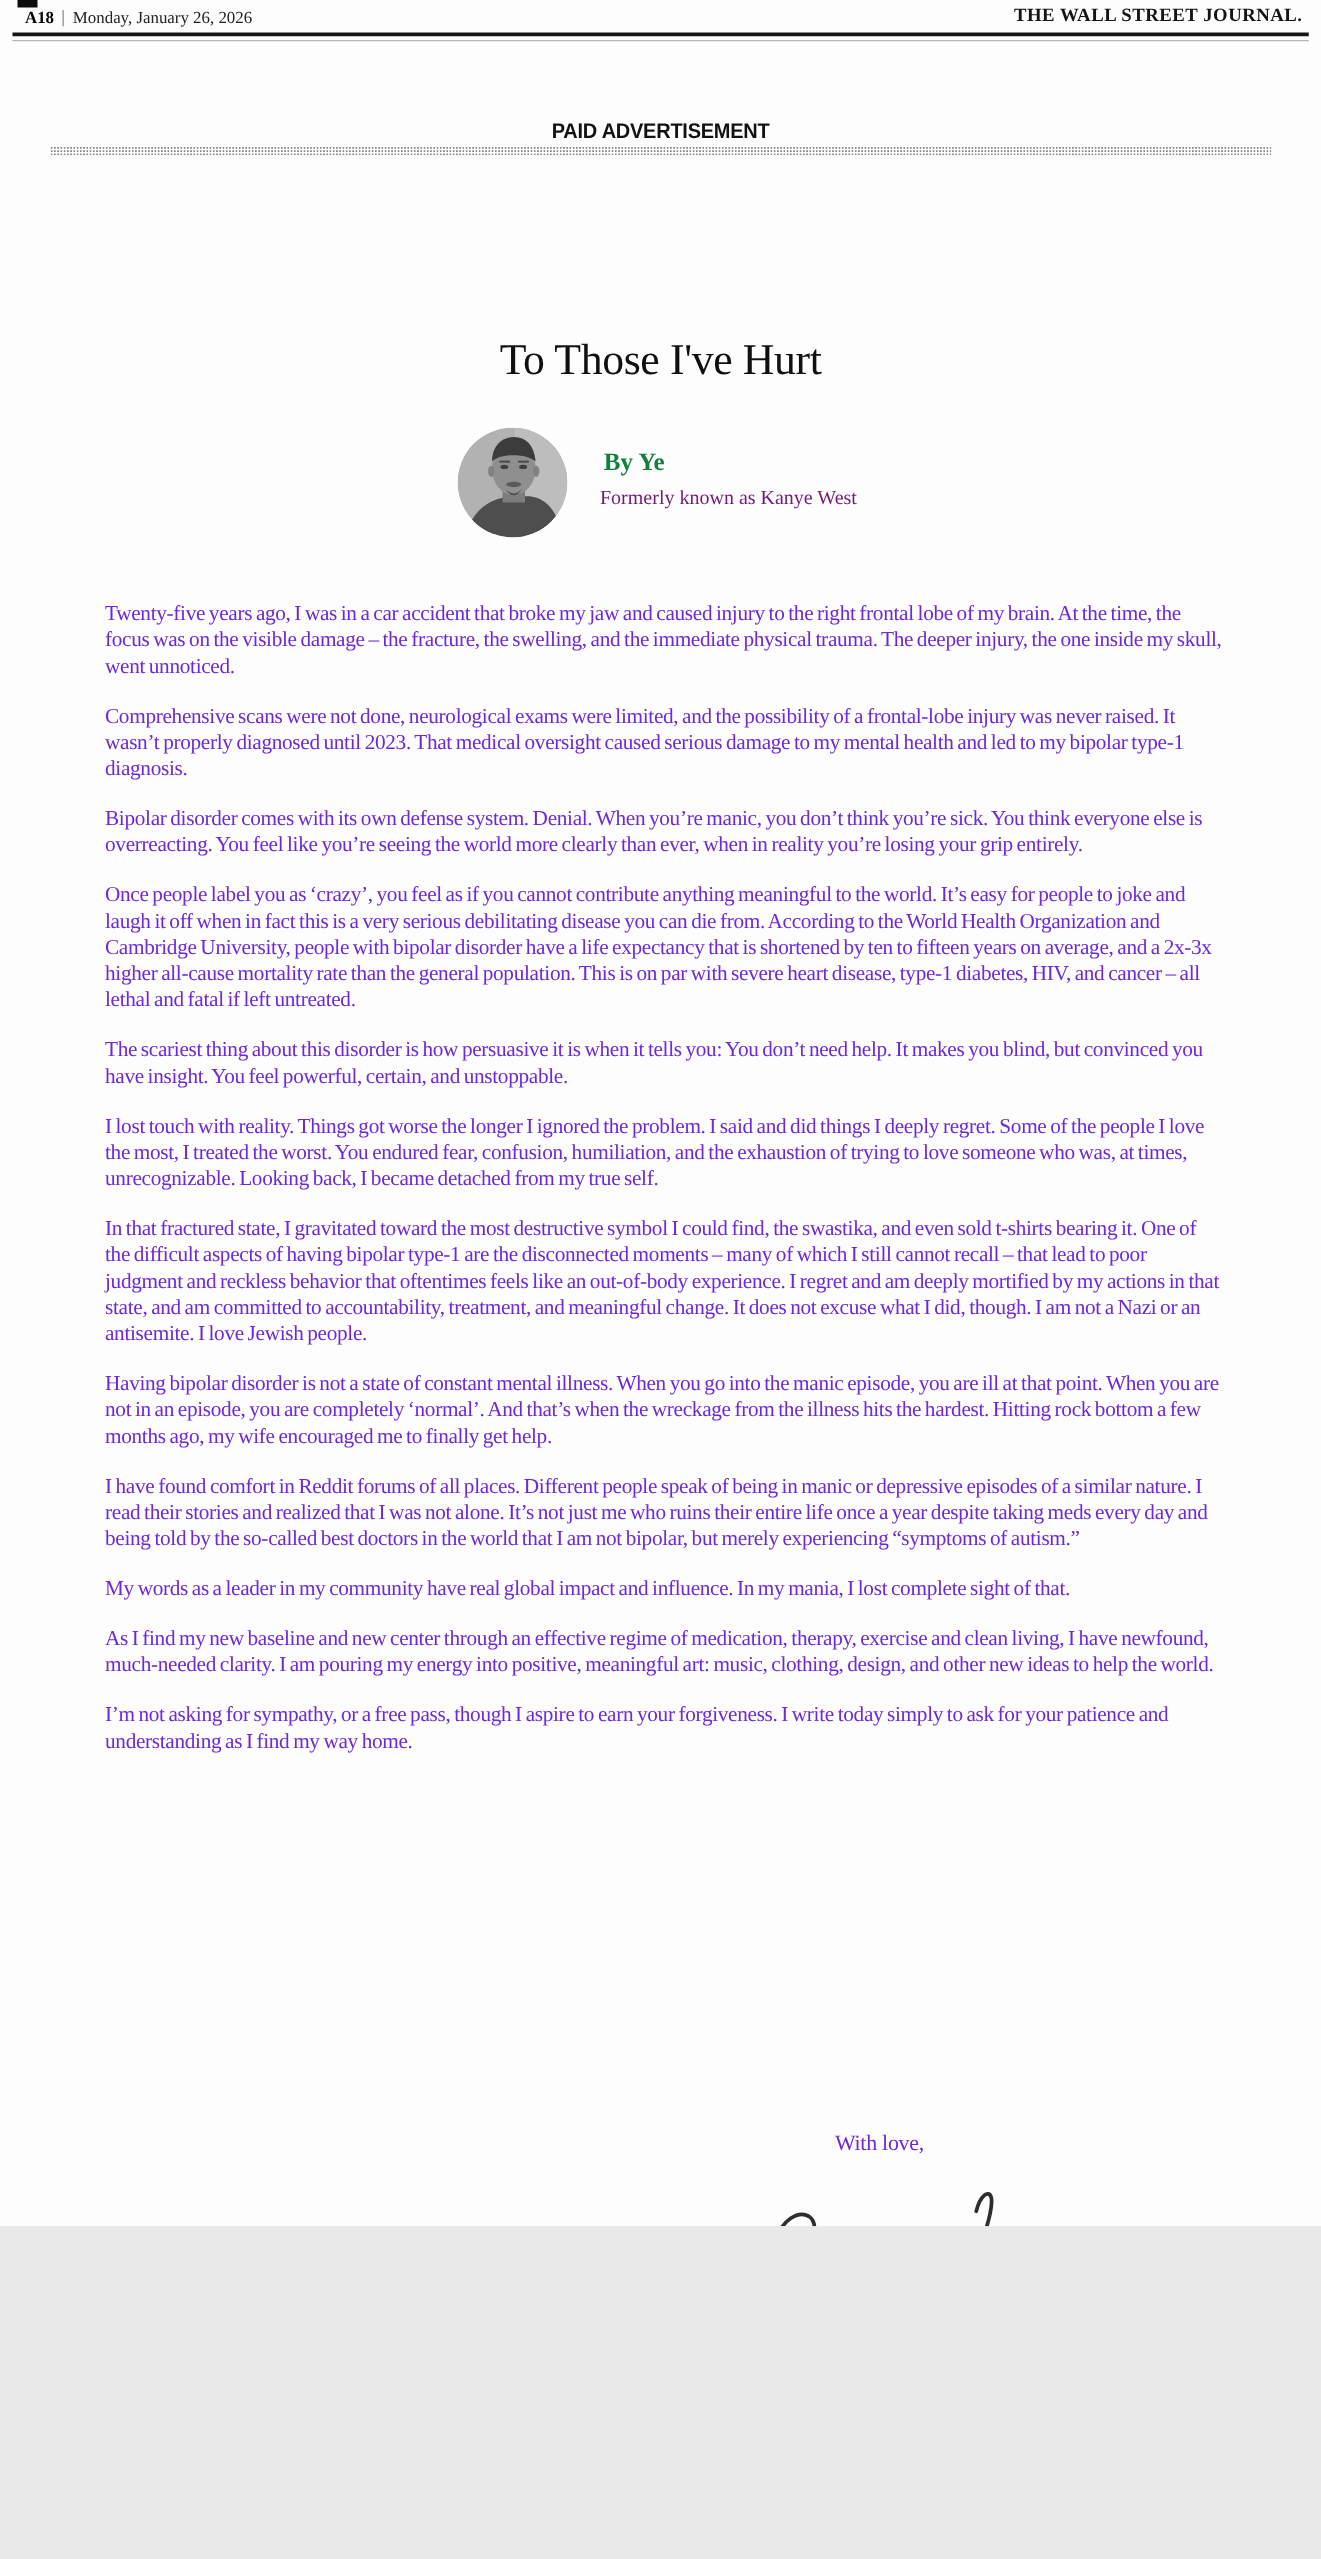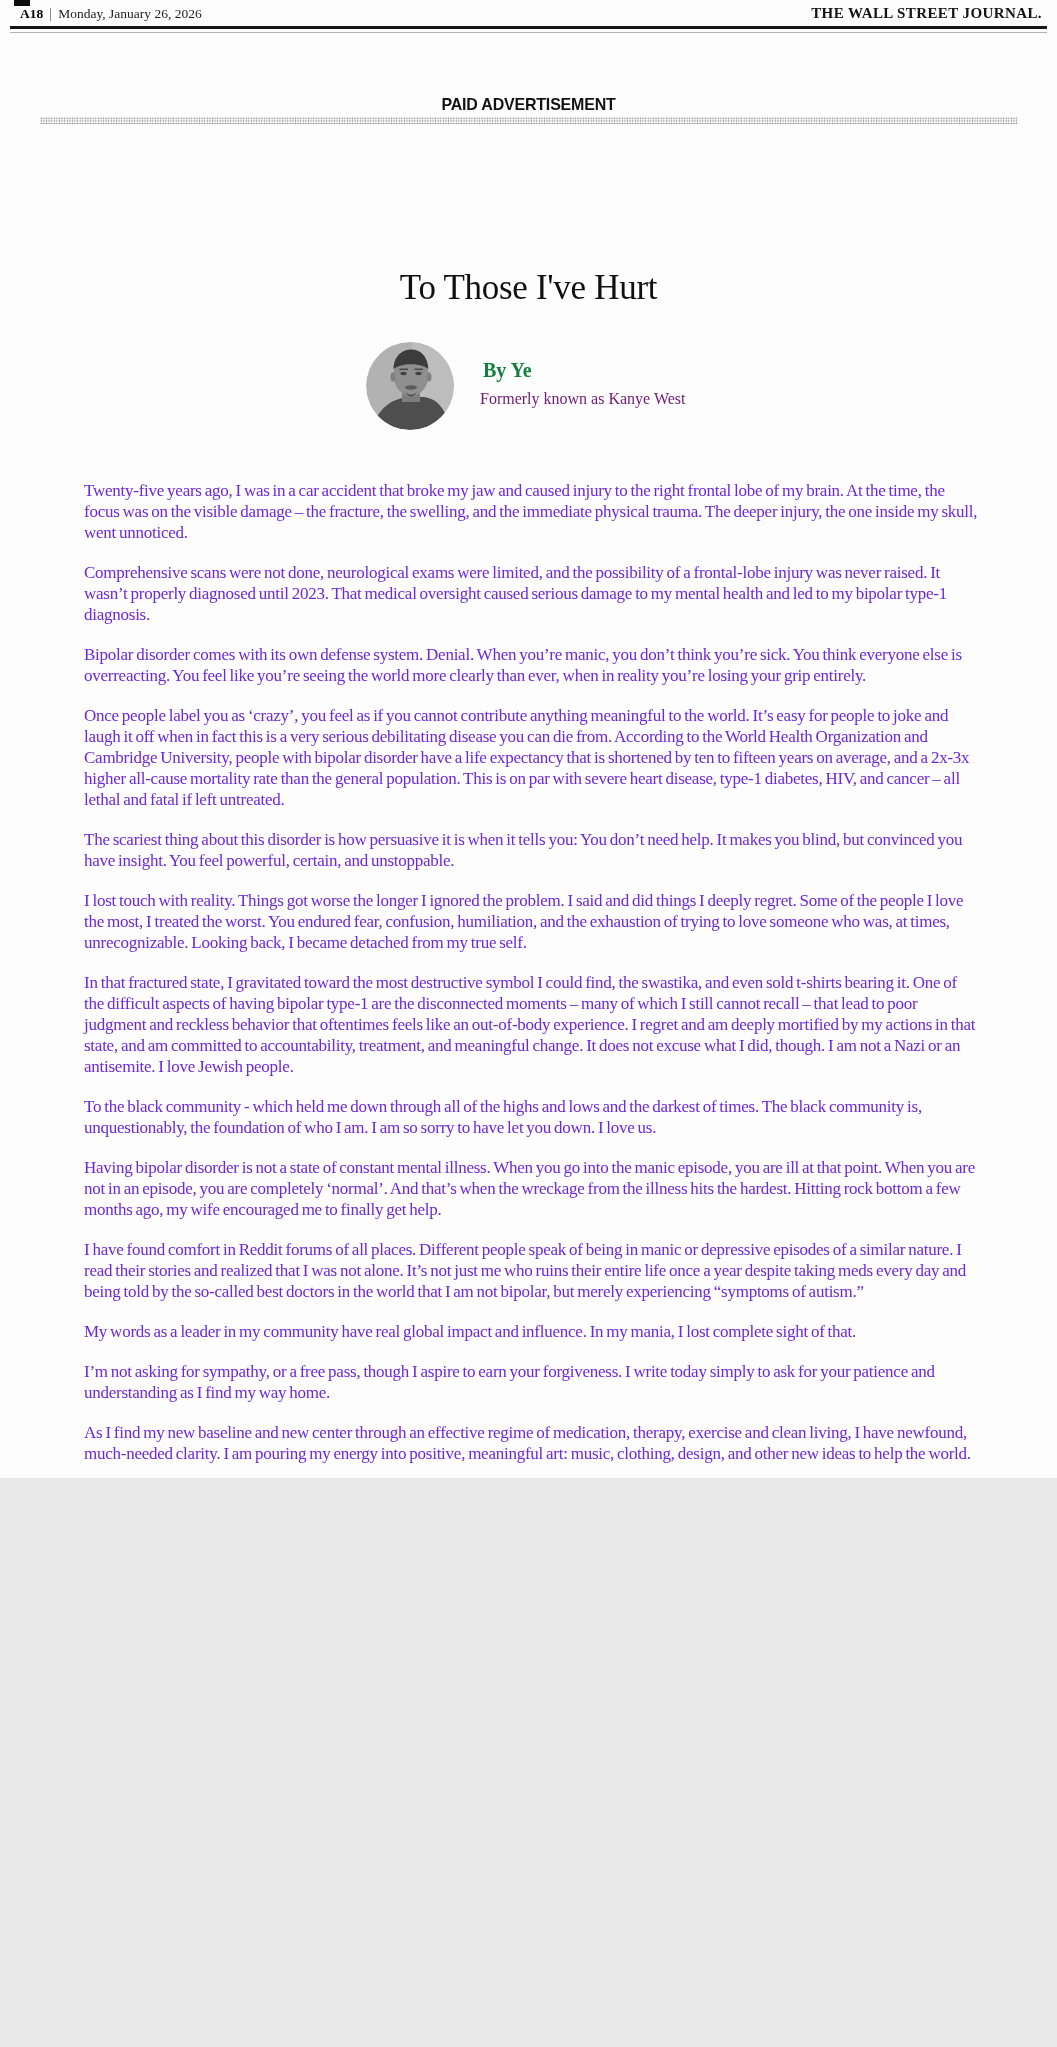--- a/index.html
+++ b/index.html
@@ -1,17 +1,17 @@
 <!DOCTYPE html>
 <html><head>
 <meta charset="utf-8">
 <style>
   html,body{margin:0;padding:0;background:#e9e9e9;}
   .page{
-    position:relative;width:1057px;height:1478px;margin:0 auto;
+    position:relative;width:1057px;height:1781px;margin:0 auto;
     background:#fdfdfd;color:#1c1c1c;overflow:hidden;
     font-family:"Liberation Serif", serif;
   }
   
   .corner-mark{position:absolute;left:14px;top:0;width:16px;height:6px;background:#0d0d0d;}
   .hdr-left{position:absolute;left:20px;top:6px;font-size:13.5px;display:flex;align-items:center;gap:7px;color:#222;}
   .hdr-plate{font-weight:700;color:#000;}
   .hdr-divider{display:inline-block;width:0;height:13px;border-left:1px solid #8a8a8a;}
   .hdr-right{position:absolute;right:15px;top:5px;font-size:15px;font-weight:700;letter-spacing:.4px;color:#141414;}
   .rule-thick{position:absolute;left:10px;right:10px;top:26px;height:3px;background:#161616;}
@@ -105,26 +105,25 @@
   <div class="byline-sub">Formerly known as Kanye West</div>
 
   <div class="body">
     <p>Twenty-five years ago, I was in a car accident that broke my jaw and caused injury to the right frontal lobe of my brain. At the time, the focus was on the visible damage – the fracture, the swelling, and the immediate physical trauma. The deeper injury, the one inside my skull, went unnoticed.</p>
     <p>Comprehensive scans were not done, neurological exams were limited, and the possibility of a frontal-lobe injury was never raised. It wasn’t properly diagnosed until 2023. That medical oversight caused serious damage to my mental health and led to my bipolar type-1 diagnosis.</p>
     <p>Bipolar disorder comes with its own defense system. Denial. When you’re manic, you don’t think you’re sick. You think everyone else is overreacting. You feel like you’re seeing the world more clearly than ever, when in reality you’re losing your grip entirely.</p>
     <p>Once people label you as ‘crazy’, you feel as if you cannot contribute anything meaningful to the world. It’s easy for people to joke and laugh it off when in fact this is a very serious debilitating disease you can die from. According to the World Health Organization and Cambridge University, people with bipolar disorder have a life expectancy that is shortened by ten to fifteen years on average, and a 2x-3x higher all-cause mortality rate than the general population.  This is on par with severe heart disease, type-1 diabetes, HIV, and cancer – all lethal and fatal if left untreated.</p>
     <p>The scariest thing about this disorder is how persuasive it is when it tells you: You don’t need help. It makes you blind, but convinced you have insight. You feel powerful, certain, and unstoppable.</p>
     <p>I lost touch with reality. Things got worse the longer I ignored the problem. I said and did things I deeply regret. Some of the people I love the most, I treated the worst. You endured fear, confusion, humiliation, and the exhaustion of trying to love someone who was, at times, unrecognizable. Looking back, I became detached from my true self.</p>
     <p>In that fractured state, I gravitated toward the most destructive symbol I could find, the swastika, and even sold t-shirts bearing it. One of the difficult aspects of having bipolar type-1 are the disconnected moments – many of which I still cannot recall – that lead to poor judgment and reckless behavior that oftentimes feels like an out-of-body experience. I regret and am deeply mortified by my actions in that state, and am committed to accountability, treatment, and meaningful change. It does not excuse what I did, though. I am not a Nazi or an antisemite. I love Jewish people.</p>
-    <p>To the black community - which held me down through all of the highs and lows and the darkest of times. The black community is, unquestionably, the foundation of who I am. I am so sorry to have let you down. I love us.</p>
     <p>Having bipolar disorder is not a state of constant mental illness. When you go into the manic episode, you are ill at that point. When you are not in an episode, you are completely ‘normal’. And that’s when the wreckage from the illness hits the hardest. Hitting rock bottom a few months ago, my wife encouraged me to finally get help.</p>
     <p>I have found comfort in Reddit forums of all places. Different people speak of being in manic or depressive episodes of a similar nature. I read their stories and realized that I was not alone. It’s not just me who ruins their entire life once a year despite taking meds every day and being told by the so-called best doctors in the world that I am not bipolar, but merely experiencing “symptoms of autism.”</p>
     <p>My words as a leader in my community have real global impact and influence. In my mania, I lost complete sight of that.</p>
+    <p>As I find my new baseline and new center through an effective regime of medication, therapy, exercise and clean living, I have newfound, much-needed clarity. I am pouring my energy into positive, meaningful art: music, clothing, design, and other new ideas to help the world.</p>
     <p>I’m not asking for sympathy, or a free pass, though I aspire to earn your forgiveness. I write today simply to ask for your patience and understanding as I find my way home.</p>
-    <p>As I find my new baseline and new center through an effective regime of medication, therapy, exercise and clean living, I have newfound, much-needed clarity. I am pouring my energy into positive, meaningful art: music, clothing, design, and other new ideas to help the world.</p>
   </div>
 
   <div class="closing">With love,</div>
 
   <svg class="signature" width="240" height="136" viewBox="0 0 240 136" xmlns="http://www.w3.org/2000/svg">
     <g fill="none" stroke="#2e2e2e" stroke-width="3" stroke-linecap="round">
       <path d="M 16,42 C 20,30 32,21 41,26 C 49,31 45,44 42,55 C 36,76 32,96 37,108 C 41,117 52,120 65,115 C 96,104 138,89 166,77 C 186,68 207,60 223,62 C 230,63 235,66 237,71"></path>
       <path d="M 175,22 C 178,10 185,4 187,11 C 189,21 180,44 174,66 C 167,92 162,110 169,129"></path>
       <path d="M 124,56 C 140,55 155,58 168,62"></path>
     </g>

